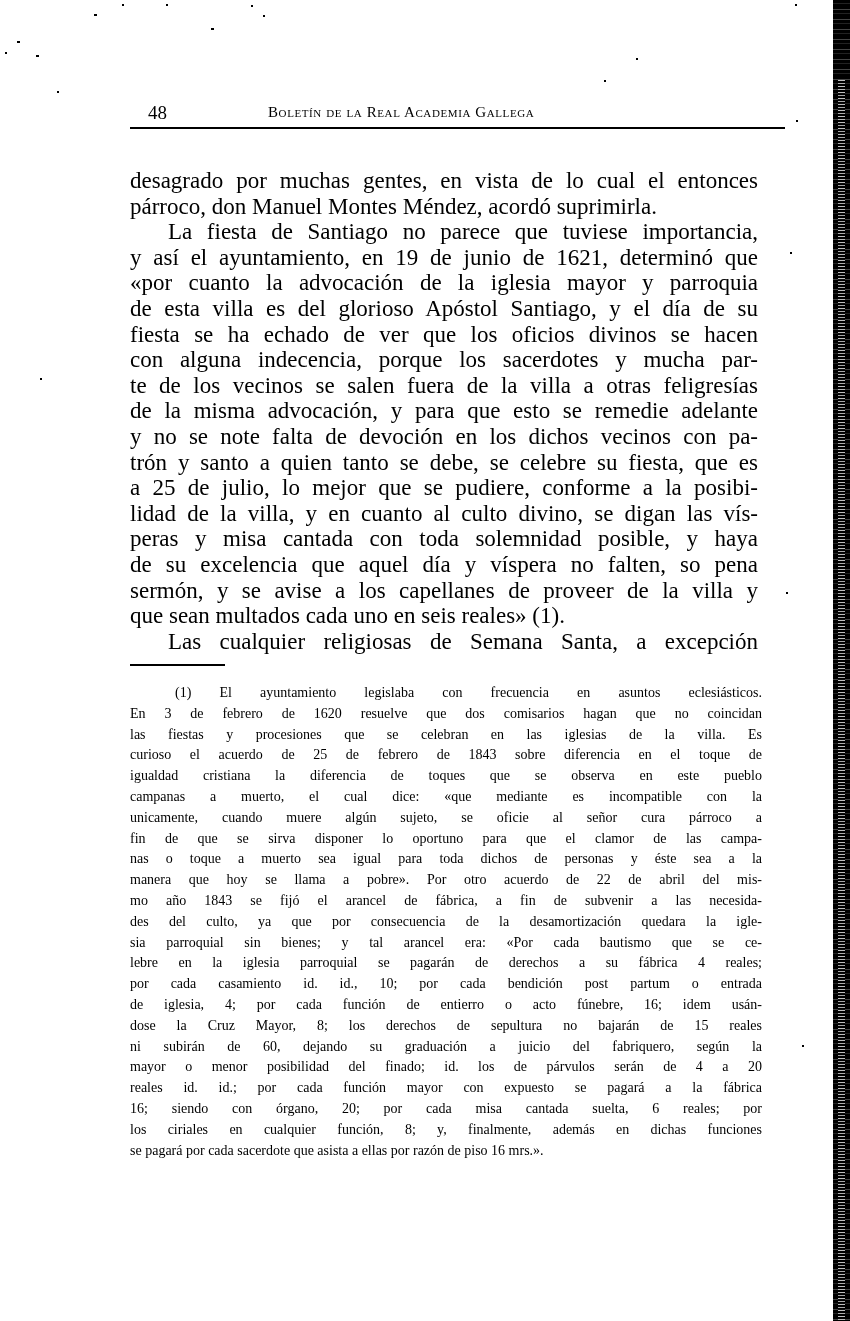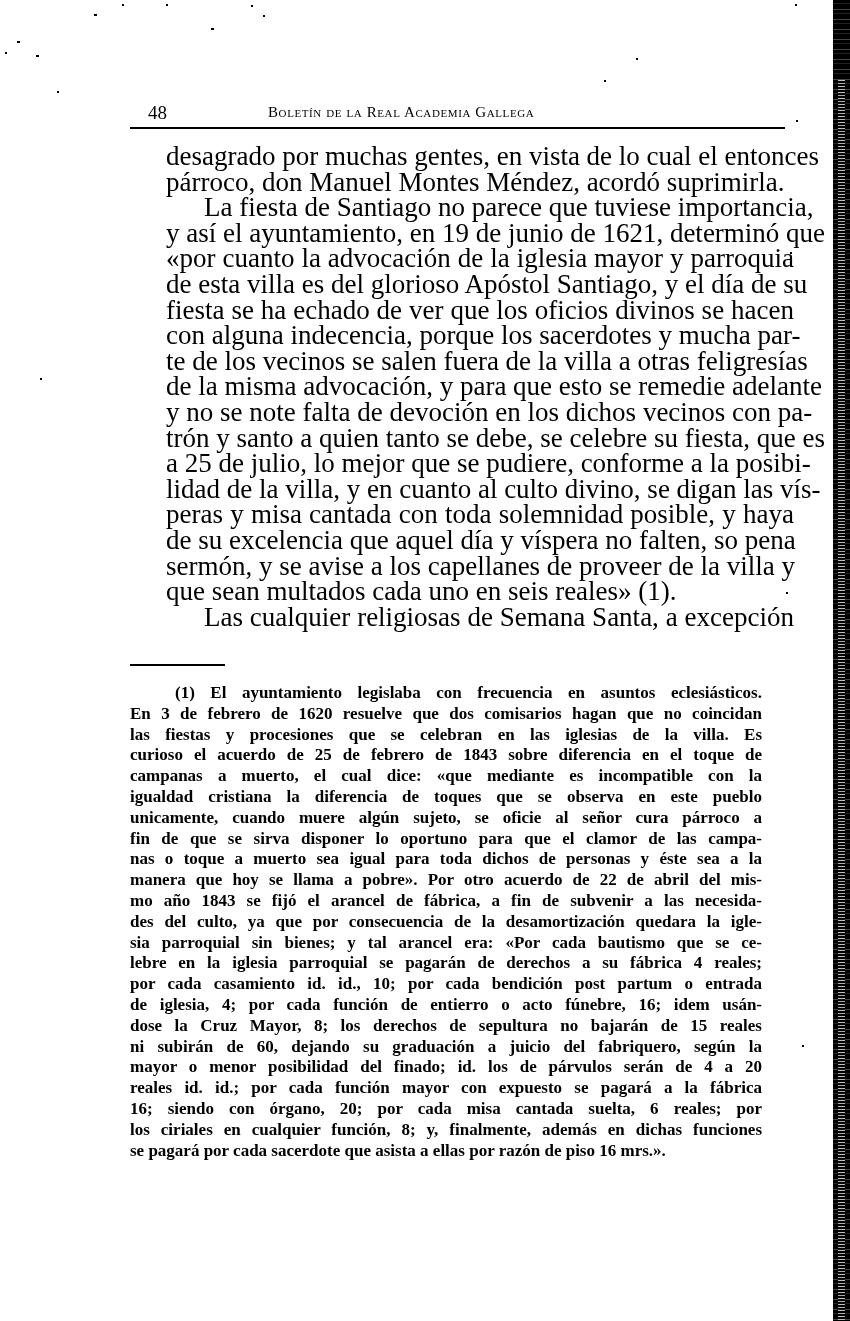--- a/index.html
+++ b/index.html
@@ -59,25 +59,24 @@
     }
     .head-rule {
       position: absolute;
       left: 130px; top: 127px;
       width: 655px;
       height: 2px;
       background: #000;
     }
     .body-text {
       position: absolute;
-      left: 130px; top: 144px;
+      left: 130px; top: 168px;
       width: 628px;
-      font-size: 27px;
+      font-size: 23px;
       line-height: 25.6px;
-      margin-left: 36px;
     }
     .line {
       display: block;
       white-space: nowrap;
       text-align: justify;
       text-align-last: justify;
       height: 25.6px;
     }
     .line.last {
       text-align-last: left;
@@ -88,23 +87,23 @@
     .footnote-rule {
       position: absolute;
       left: 130px; top: 664px;
       width: 95px; height: 2px;
       background: #000;
     }
     .footnotes {
       position: absolute;
       left: 130px; top: 683px;
       width: 632px;
-      font-size: 17px;
+      font-size: 14px;
       line-height: 20.8px;
-      font-weight: bold;
+      font-weight: normal;
     }
     .fn-line {
       display: block;
       white-space: nowrap;
       text-align: justify;
       text-align-last: justify;
       height: 20.8px;
     }
     .fn-line.first {
       padding-left: 45px;
@@ -167,22 +166,22 @@
     <span class="line indent">Las cualquier religiosas de Semana Santa, a excepción</span>
   </div>
 
   <div class="footnote-rule"></div>
 
   <div class="footnotes">
     <span class="fn-line first">(1)  El ayuntamiento legislaba con frecuencia en asuntos eclesiásticos.</span>
     <span class="fn-line">En 3 de febrero de 1620 resuelve que dos comisarios hagan que no coincidan</span>
     <span class="fn-line">las fiestas y procesiones que se celebran en las iglesias de la villa. Es</span>
     <span class="fn-line">curioso el acuerdo de 25 de febrero de 1843 sobre diferencia en el toque de</span>
+    <span class="fn-line">igualdad cristiana la diferencia de toques que se observa en este pueblo</span>
     <span class="fn-line">campanas a muerto, el cual dice: «que mediante es incompatible con la</span>
-    <span class="fn-line">igualdad cristiana la diferencia de toques que se observa en este pueblo</span>
     <span class="fn-line">unicamente, cuando muere algún sujeto, se oficie al señor cura párroco a</span>
     <span class="fn-line">fin de que se sirva disponer lo oportuno para que el clamor de las campa-</span>
     <span class="fn-line">nas o toque a muerto sea igual para toda dichos de personas y éste sea a la</span>
     <span class="fn-line">manera que hoy se llama a pobre». Por otro acuerdo de 22 de abril del mis-</span>
     <span class="fn-line">mo año 1843 se fijó el arancel de fábrica, a fin de subvenir a las necesida-</span>
     <span class="fn-line">des del culto, ya que por consecuencia de la desamortización quedara la igle-</span>
     <span class="fn-line">sia parroquial sin bienes; y tal arancel era: «Por cada bautismo que se ce-</span>
     <span class="fn-line">lebre en la iglesia parroquial se pagarán de derechos a su fábrica 4 reales;</span>
     <span class="fn-line">por cada casamiento id. id., 10; por cada bendición post partum o entrada</span>
     <span class="fn-line">de iglesia, 4; por cada función de entierro o acto fúnebre, 16; idem usán-</span>

